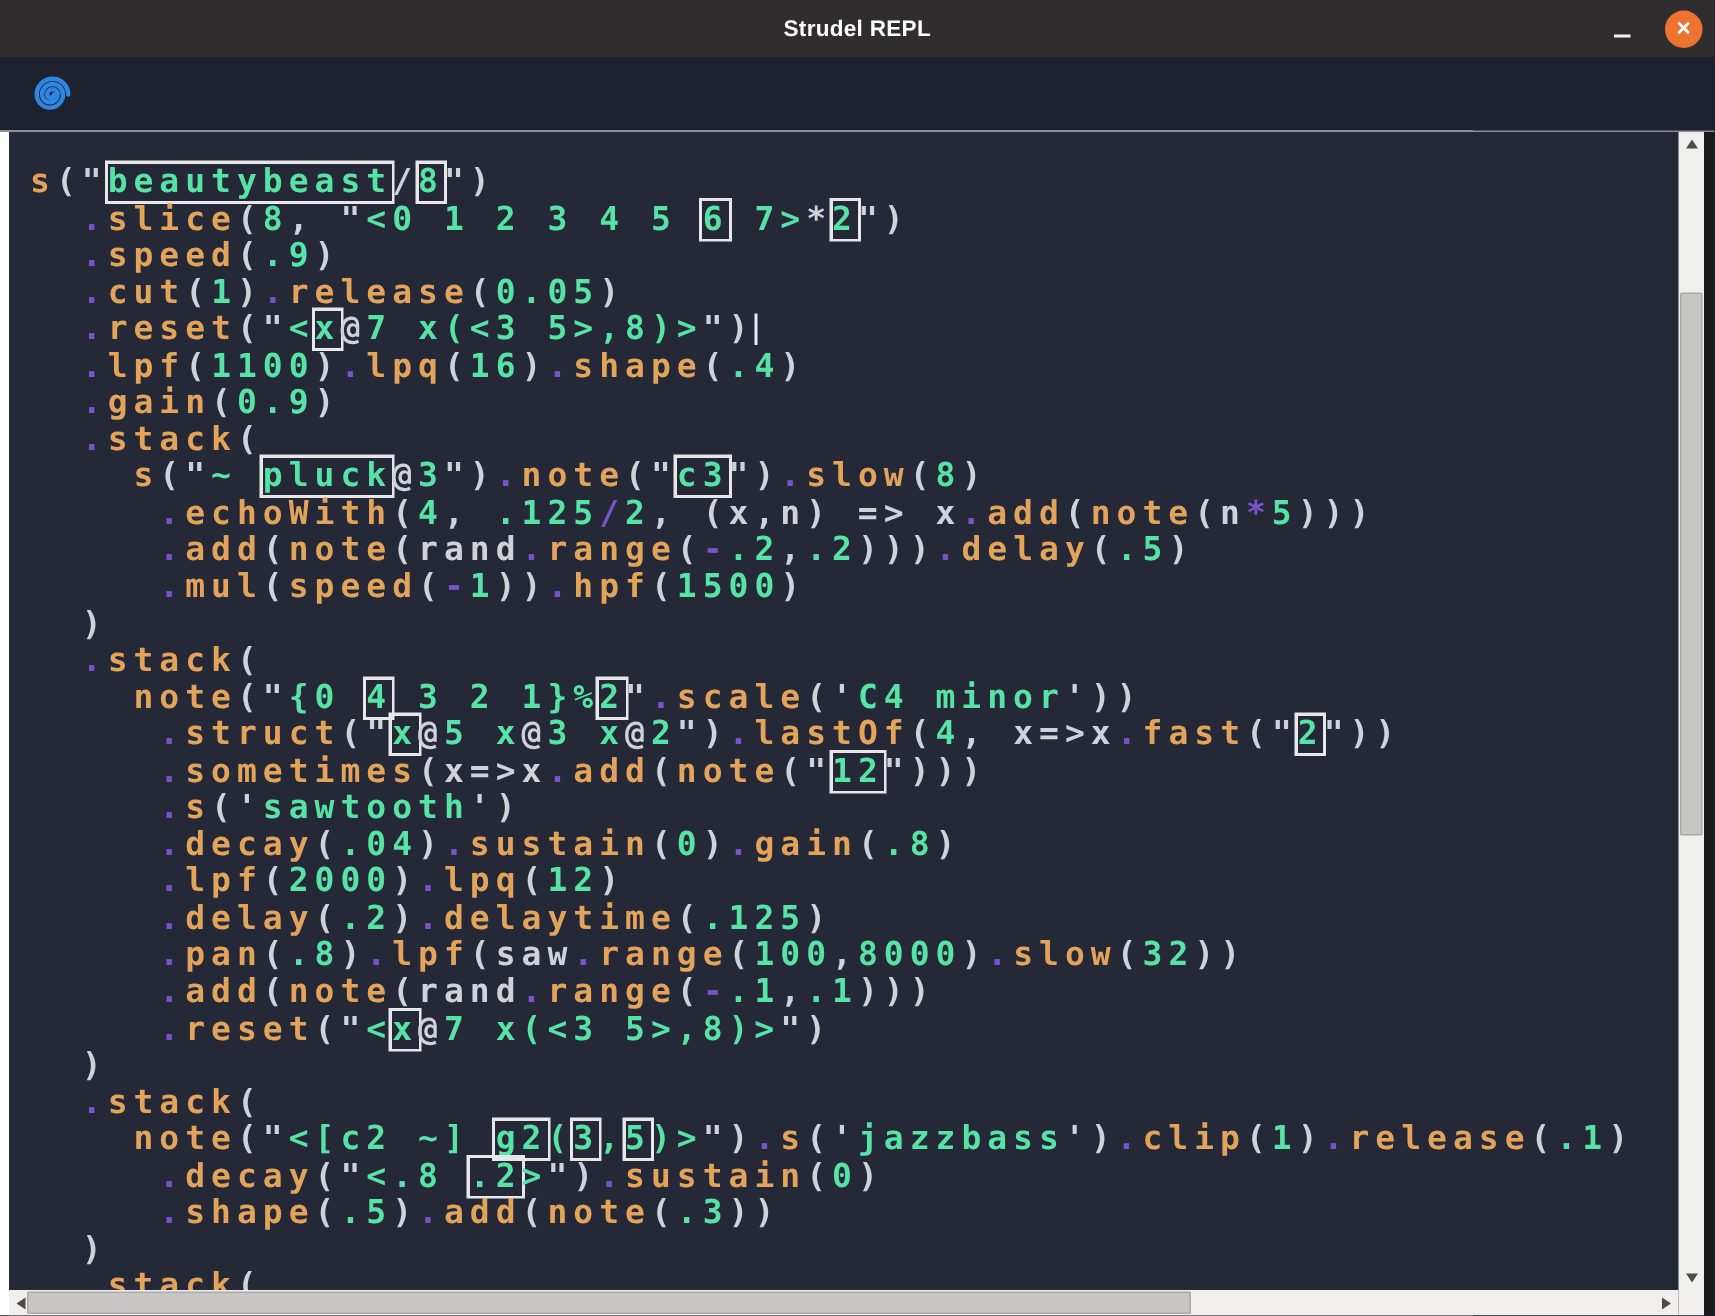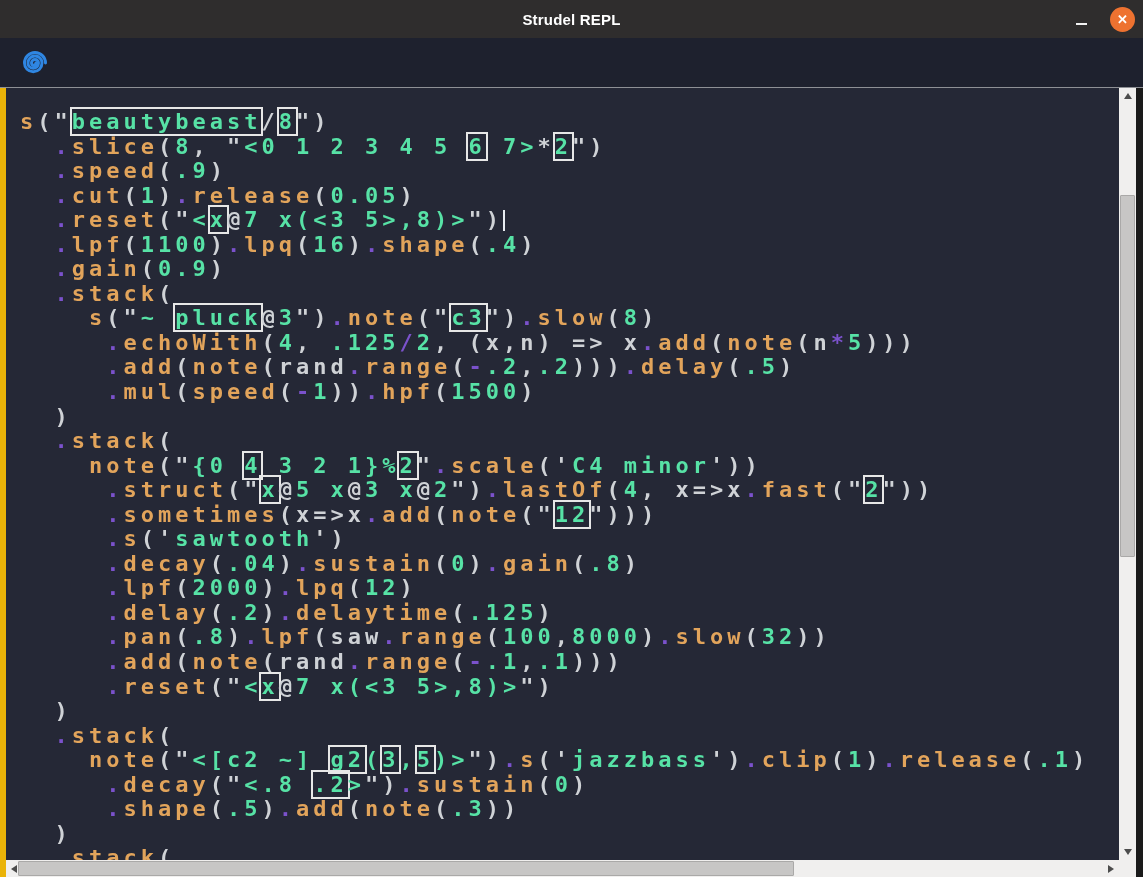--- a/index.html
+++ b/index.html
@@ -1,20 +1,20 @@
 <!DOCTYPE html>
 <html><head>
 <meta charset="utf-8">
 <style>
   * { margin:0; padding:0; box-sizing:border-box; }
   html,body { width:1143px; height:877px; background:#1a1a1a; overflow:hidden; }
 
   .window {
     position:relative; width:982px; height:877px;
-    background:#eab308; font-family:"Liberation Sans", sans-serif;
+    background:#ffffff; font-family:"Liberation Sans", sans-serif;
   }
 
   
   .titlebar {
     position:absolute; top:0; left:0; width:1143px; height:38px;
     background:#2f2d2d; display:flex; align-items:center; justify-content:center;
   }
   .title-text {
     color:#ffffff; font-size:15px; font-weight:bold; letter-spacing:0.2px;
   }

